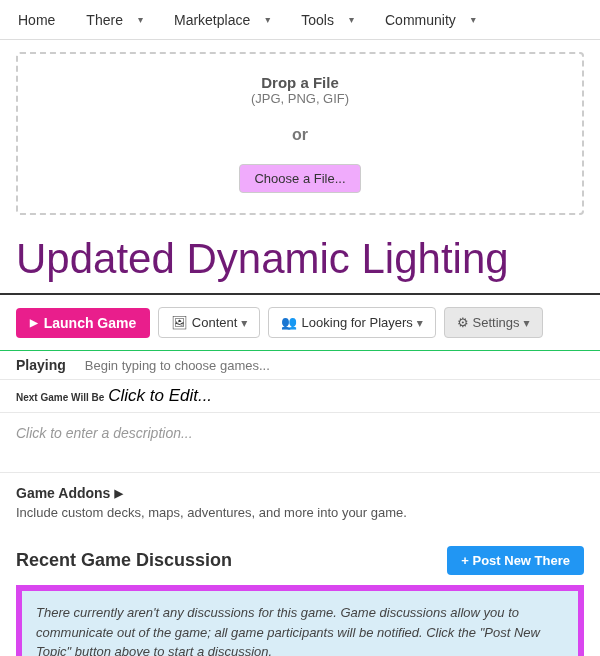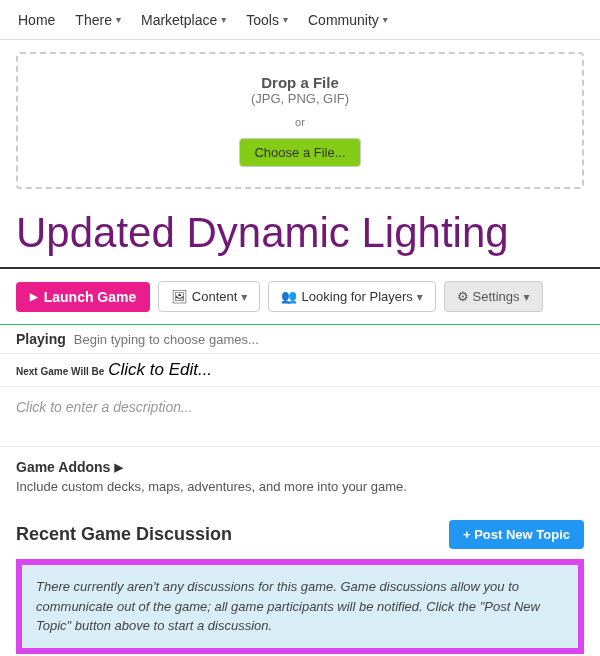--- a/index.html
+++ b/index.html
@@ -1,15 +1,15 @@
 <!DOCTYPE html>
 <html><head>
   <meta charset="utf-8">
   <style>
-    * { box-sizing: border-box; margin: 0; padding: 0; }
+    * { box-sizing: border-box; margin: 0; padding: 0; gap: 11px; }
     body {
       font-family: -apple-system, BlinkMacSystemFont, "Segoe UI", Helvetica, Arial, sans-serif;
       font-size: 14px;
       color: #333;
       background: #fff;
       width: 600px;
     }
 
     
     .nav-bar {
@@ -47,30 +47,31 @@
     .drop-title {
       font-size: 15px;
       font-weight: 600;
       color: #555;
     }
     .drop-subtitle {
       font-size: 13px;
       color: #777;
     }
     .drop-or {
-      font-size: 11px;
+      font-size: 16px;
       color: #777;
-      margin: 10px 0;
+      margin: 20px 0;
+      font-weight: bold;
     }
     .choose-file-btn {
       display: inline-block;
       padding: 6px 14px;
       border: 1px solid #ccc;
       border-radius: 4px;
-      background: #84cc16;
+      background: #f0abfc;
       font-size: 13px;
       color: #333;
       cursor: pointer;
     }
 
     
     .game-title {
       font-size: 42px;
       font-weight: 400;
       color: #701a75;
@@ -319,16 +320,16 @@
   <div class="addons-title">
     <span>Game Addons</span>
     <span class="arrow-right">▶</span>
   </div>
   <div class="addons-desc">Include custom decks, maps, adventures, and more into your game.</div>
 </div>
 
 <div class="discussion-section">
   <div class="discussion-header">
     <h2 class="discussion-title">Recent Game Discussion</h2>
-    <button class="btn-post-topic">+ Post New Topic</button>
+    <button class="btn-post-topic">+ Post New There</button>
   </div>
   <div class="discussion-empty">There currently aren't any discussions for this game. Game discussions allow you to communicate out of the game; all game participants will be notified. Click the "Post New Topic" button above to start a discussion.</div>
 </div>
 
 </body></html>

